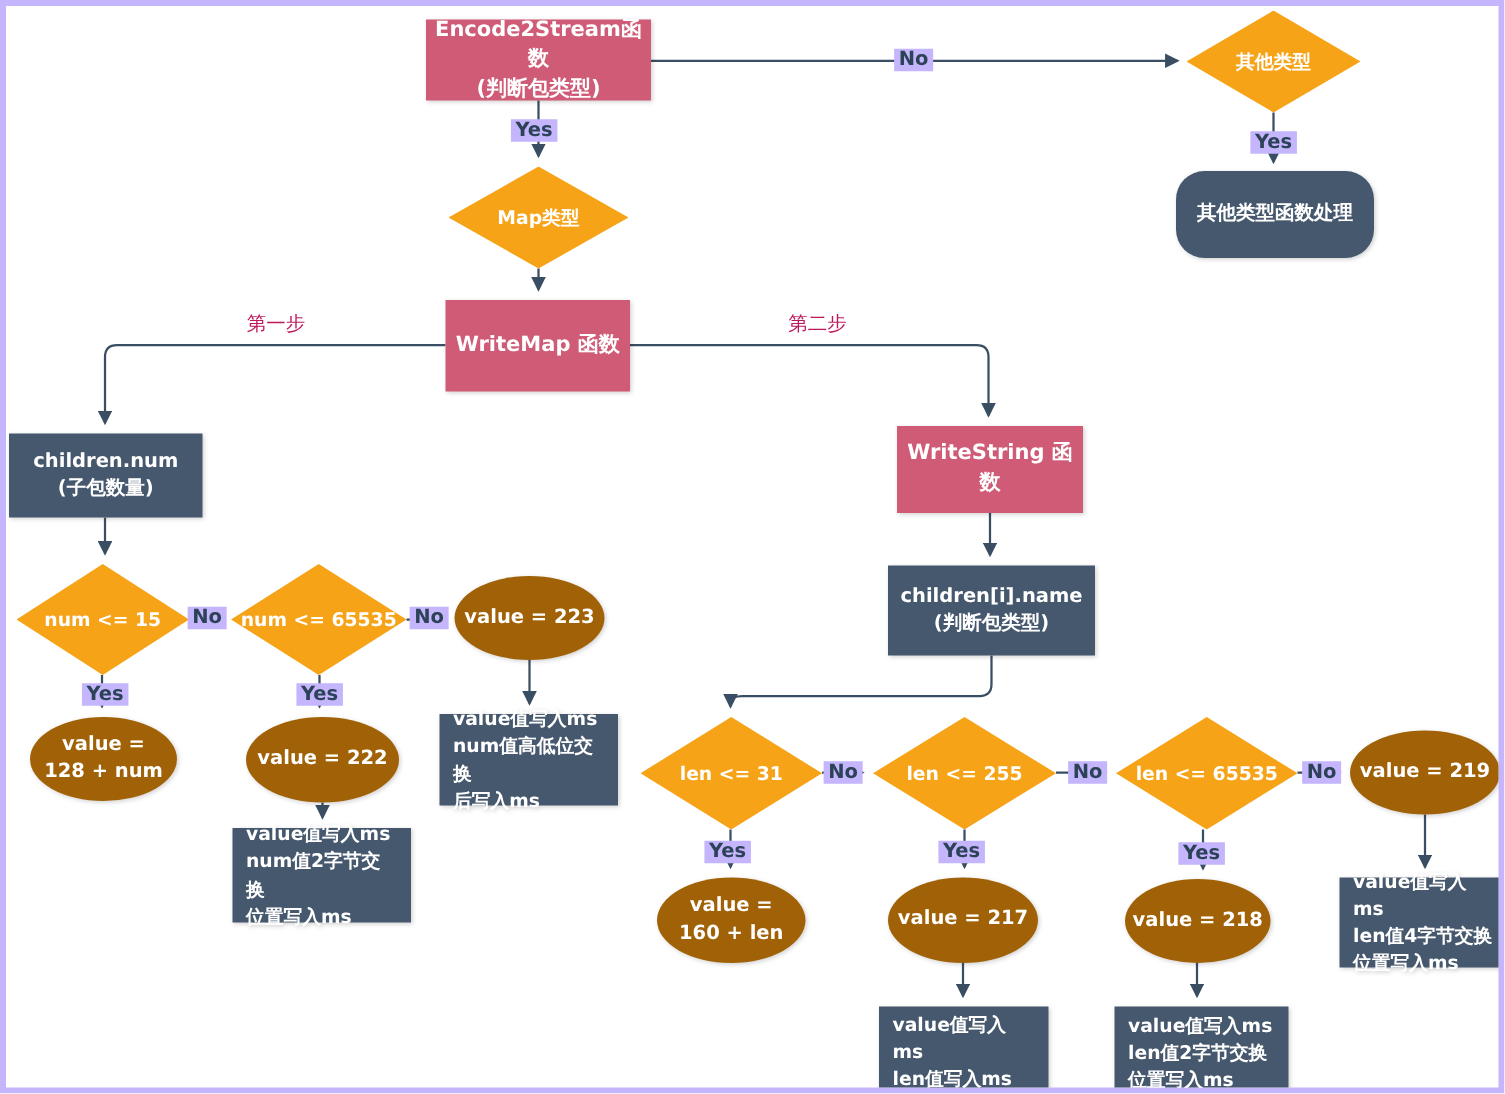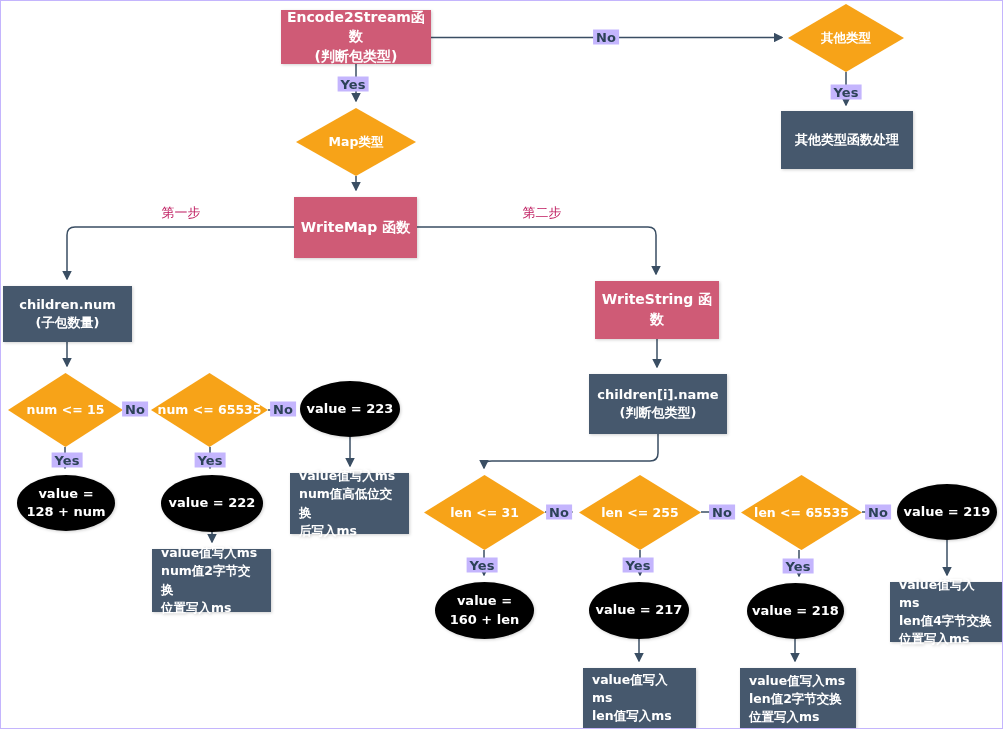--- a/index.html
+++ b/index.html
@@ -1,38 +1,38 @@
 <!DOCTYPE html>
 <html><head>
 <meta charset="utf-8">
 <style>
   html,body{margin:0;padding:0;background:#fff;}
   .canvas{
     position:relative;
     width:1003px;height:729px;
     background:#ffffff;
-    border:1px solid #c4b5fd;
+    border:4px solid #c4b5fd;
     box-sizing:border-box;
     font-family:"DejaVu Sans","Liberation Sans",sans-serif;
     overflow:hidden;
   }
   svg.wires{position:absolute;left:0;top:0;z-index:1;}
   .node{
     position:absolute;z-index:2;
     display:flex;align-items:center;justify-content:center;
     color:#ffffff;font-weight:bold;font-size:13px;line-height:1.4;
     text-align:center;white-space:pre-line;
     box-sizing:border-box;
   }
   .shadow{filter:drop-shadow(1px 1.5px 1.5px rgba(0,0,0,0.18));}
   .process{background:#cf5b76;font-size:14px;}
   .action{background:#46586d;}
   .action.leftalign{justify-content:flex-start;text-align:left;padding:4px 9px;font-size:12.5px;line-height:1.45;}
   .decision{background:#f7a318;clip-path:polygon(50% 0,100% 50%,50% 100%,0 50%);font-size:12.5px;}
-  .ellipse{background:#000000;border-radius:50%;font-size:13px;}
+  .ellipse{background:#a16207;border-radius:50%;font-size:13px;}
   .elabel{
     position:absolute;z-index:3;transform:translate(-50%,-50%);
     background:#c4b5fd;padding:0 3px;
     font-weight:bold;font-size:13px;color:#2c4257;white-space:nowrap;
   }
   .steplabel{
     position:absolute;z-index:3;transform:translate(-50%,-50%);
     background:#ffffff;padding:0 3px;
     font-weight:normal;font-size:13px;color:#be185d;white-space:nowrap;
   }
@@ -75,21 +75,21 @@
       <path d="M794,638 V660" marker-end="url(#arrow)"></path>
       <path d="M946,539 V574" marker-end="url(#arrow)"></path>
     </g>
   </svg>
 
   <div class="node process shadow" style="left:280px;top:9px;width:150px;height:54px;">Encode2Stream函数
 (判断包类型)</div>
 
   <div class="node decision shadow" style="left:787px;top:3px;width:116px;height:68px;">其他类型</div>
 
-  <div class="node action shadow" style="left:780px;top:110px;width:132px;height:58px;">其他类型函数处理</div>
+  <div class="node action shadow" style="left:780px;top:110px;width:132px;height:58px;border-radius:19px;">其他类型函数处理</div>
 
   <div class="node decision shadow" style="left:295px;top:107px;width:120px;height:68px;">Map类型</div>
 
   <div class="node process shadow" style="left:293px;top:196px;width:123px;height:61px;">WriteMap 函数</div>
 
   <div class="node action shadow" style="left:2px;top:285px;width:129px;height:56px;">children.num
 (子包数量)</div>
 
   <div class="node decision shadow" style="left:7px;top:372px;width:115px;height:74px;">num &lt;= 15</div>
 

